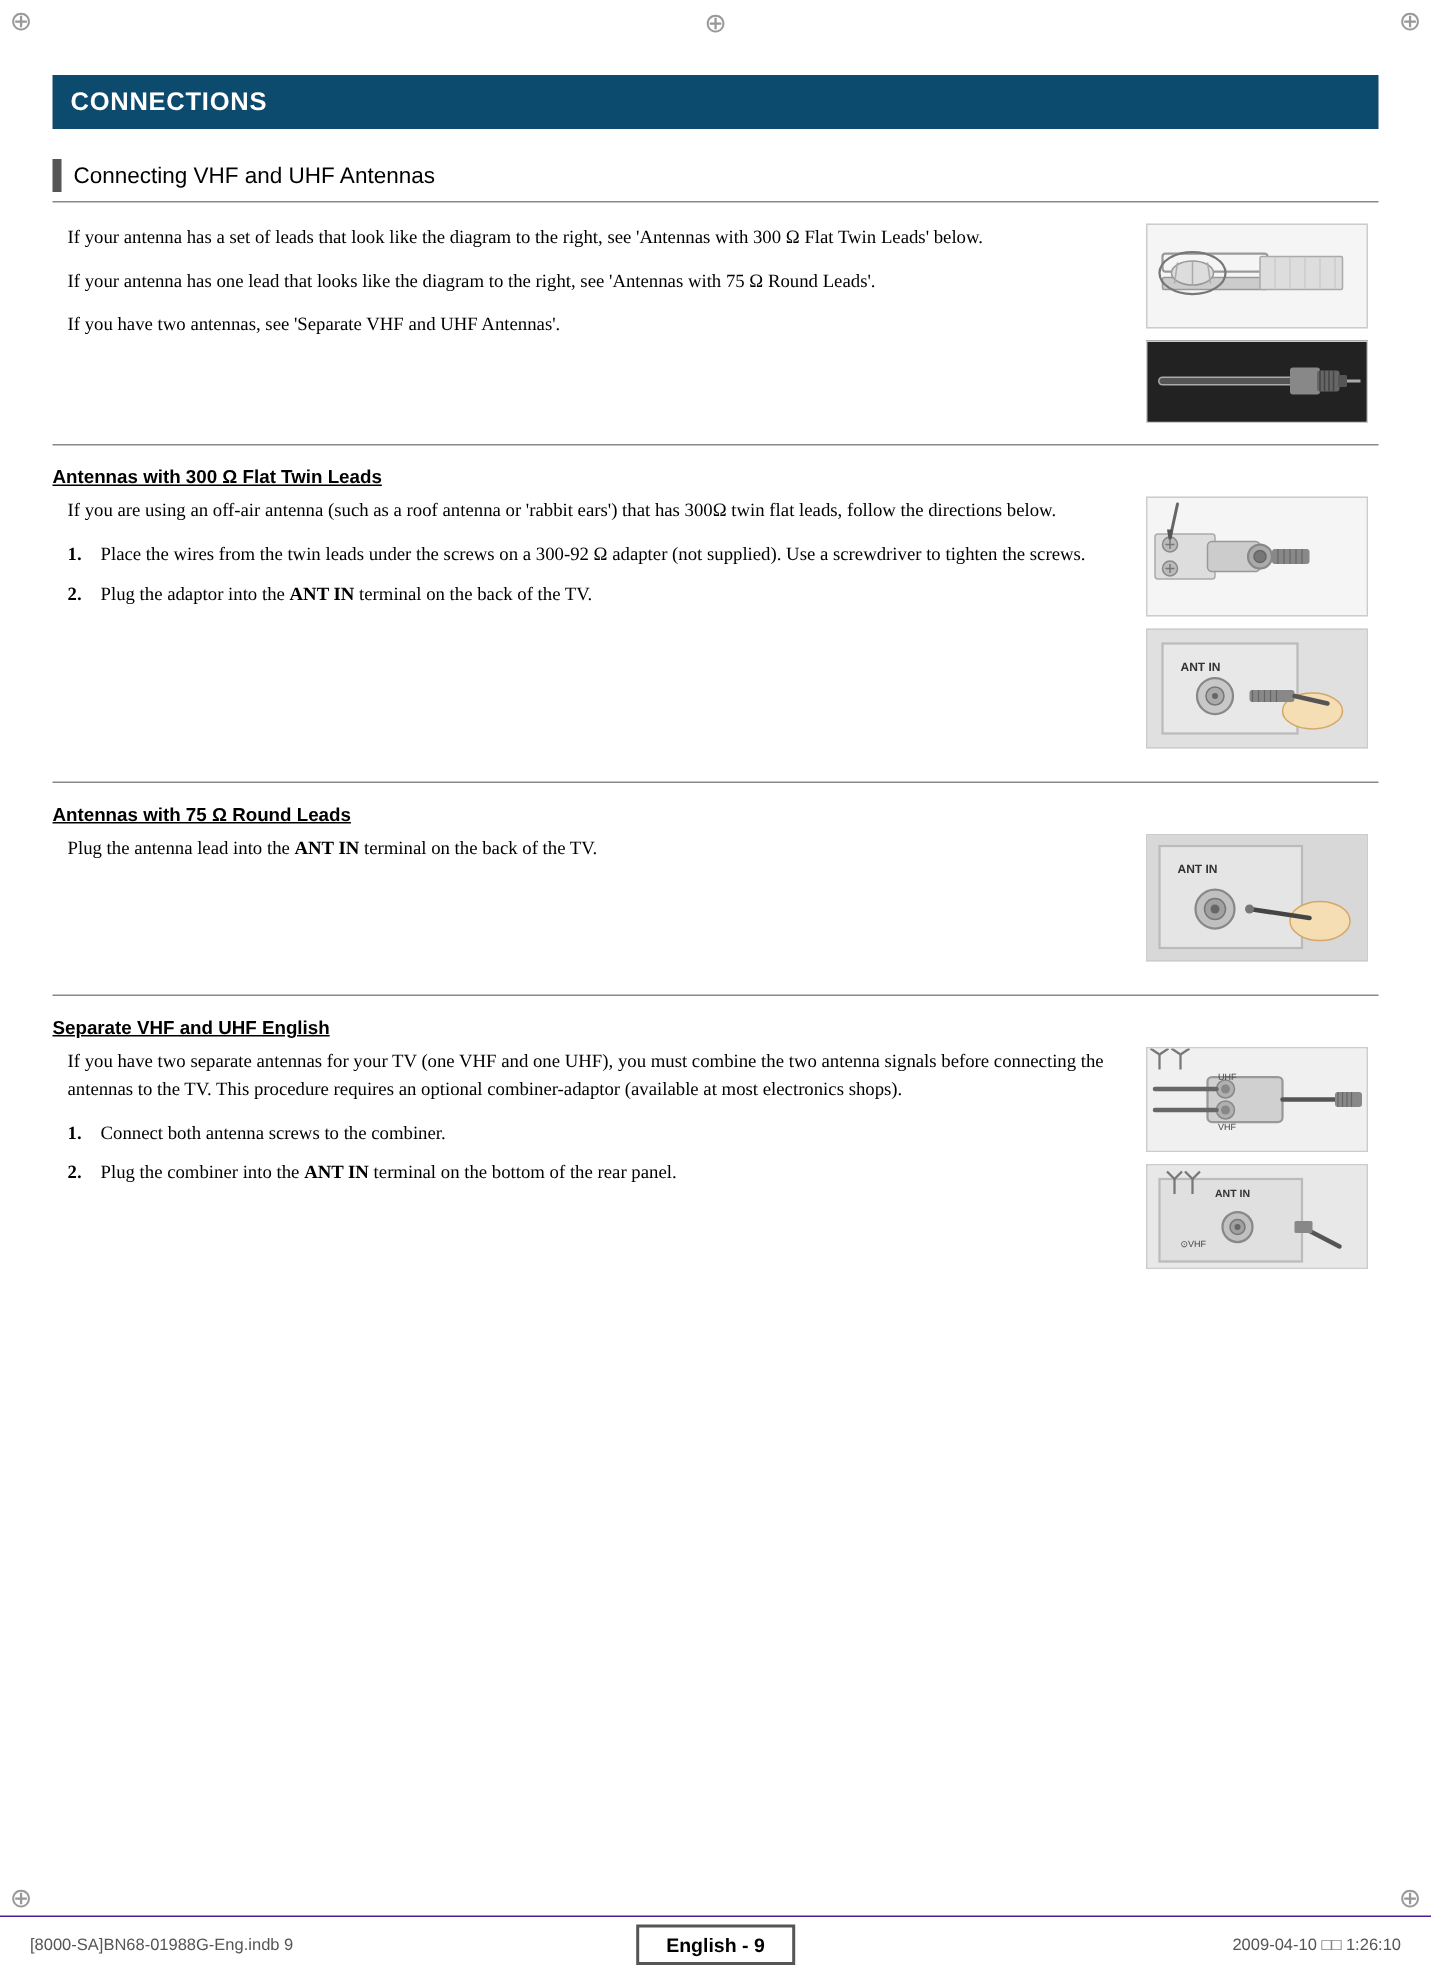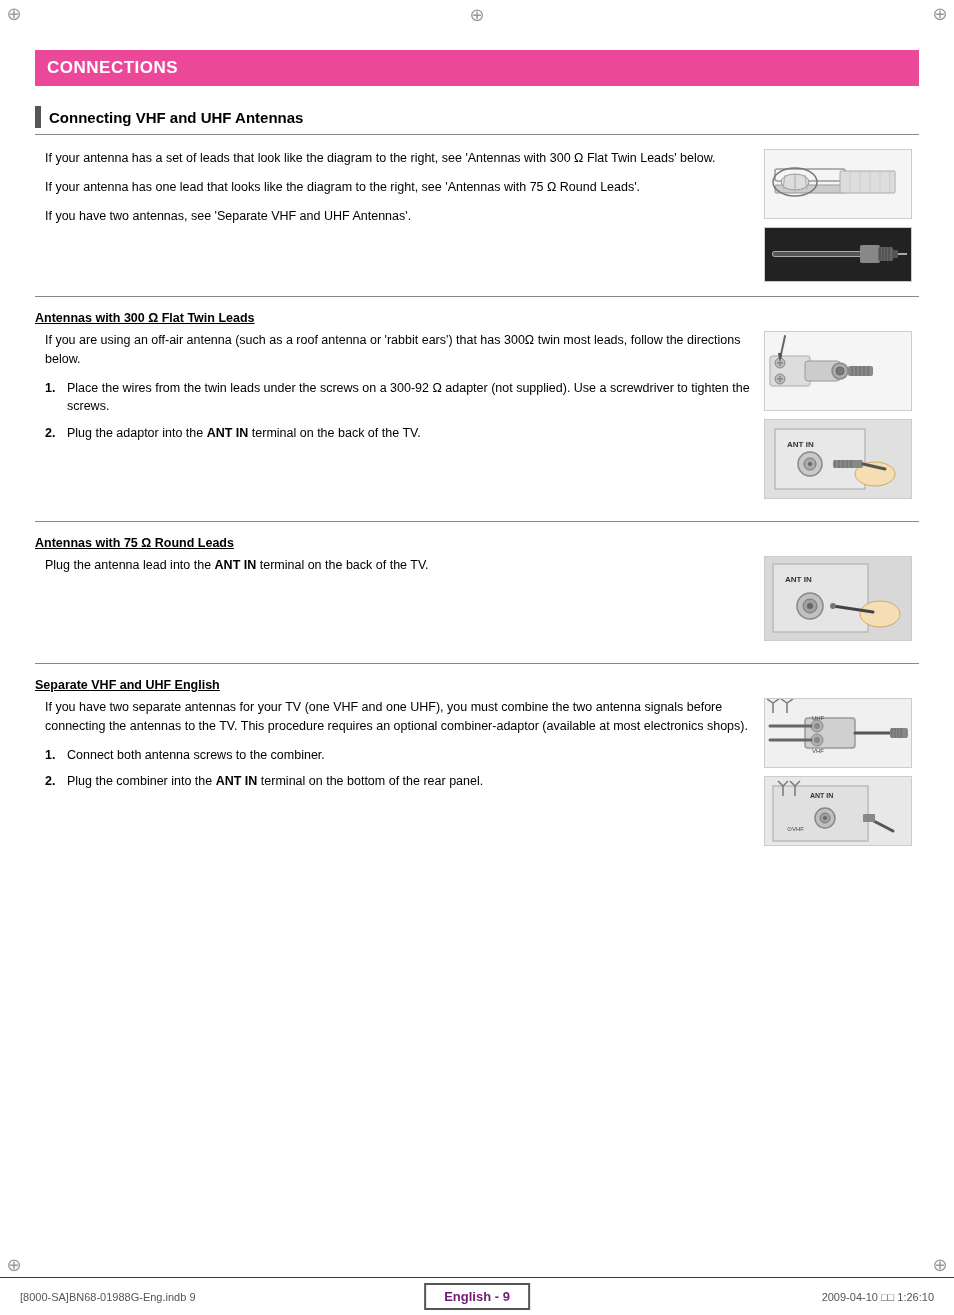--- a/index.html
+++ b/index.html
@@ -47,21 +47,21 @@
       color: #999;
     }
 
     
     .content {
       margin: 30px 35px 60px 35px;
     }
 
     
     .section-header {
-      background: #ec4899;
+      background: #0c4a6e;
       color: #ffffff;
       padding: 8px 12px;
       font-size: 17px;
       font-weight: bold;
       letter-spacing: 0.5px;
       margin-bottom: 20px;
     }
 
     
     .subsection-heading {
@@ -75,21 +75,21 @@
     .subsection-bar {
       width: 6px;
       height: 22px;
       background: #555;
       margin-right: 8px;
       flex-shrink: 0;
     }
 
     .subsection-title {
       font-size: 15px;
-      font-weight: bold;
+      font-weight: normal;
     }
 
     .body-text {
       font-size: 12.5px;
       line-height: 1.5;
       margin-bottom: 10px;
       padding-left: 10px;
     }
 
     .sub-heading {
@@ -193,36 +193,37 @@
       display: flex;
       align-items: center;
       justify-content: center;
     }
 
     .page-number-box {
       border: 2px solid #555;
       padding: 4px 18px;
       font-size: 13px;
       font-weight: bold;
-      color: #701a75;
+      color: #000000;
       background: #fff;
     }
 
     
     .section-block {
       margin-bottom: 22px;
     }
 
     .section-inner {
       display: flex;
       gap: 14px;
     }
 
     .section-text {
       flex: 1;
+      font-family: Liberation Serif, serif;
     }
 
     .section-images {
       width: 155px;
       flex-shrink: 0;
       display: flex;
       flex-direction: column;
       gap: 8px;
     }
 
@@ -314,21 +315,21 @@
         </div>
       </div>
     </div>
 
     <hr class="divider-line">
 
     <div class="section-block">
       <p class="sub-heading">Antennas with 300 Ω Flat Twin Leads</p>
       <div class="section-inner">
         <div class="section-text">
-          <p class="body-text">If you are using an off-air antenna (such as a roof antenna or 'rabbit ears') that has 300Ω twin most leads, follow the directions below.</p>
+          <p class="body-text">If you are using an off-air antenna (such as a roof antenna or 'rabbit ears') that has 300Ω twin flat leads, follow the directions below.</p>
           <div class="numbered-item">
             <span class="num">1.</span>
             <span class="item-text">Place the wires from the twin leads under the screws on a 300-92 Ω adapter (not supplied). Use a screwdriver to tighten the screws.</span>
           </div>
           <div class="numbered-item">
             <span class="num">2.</span>
             <span class="item-text">
               Plug the adaptor into the <strong>ANT IN</strong> terminal on the back of the TV.
             </span>
           </div>

